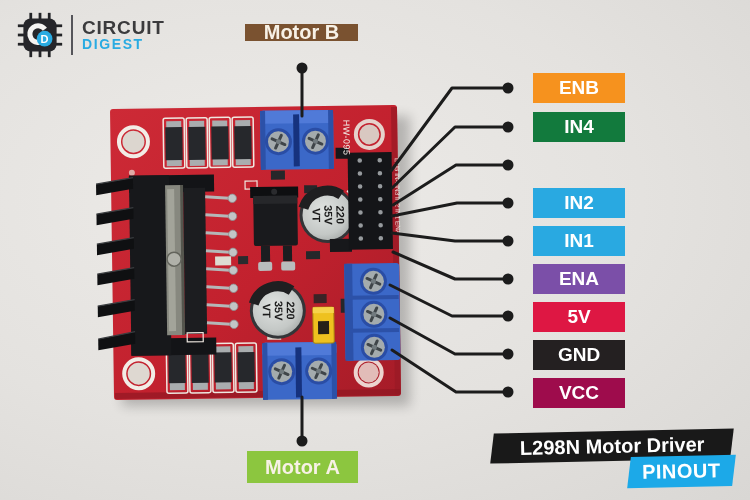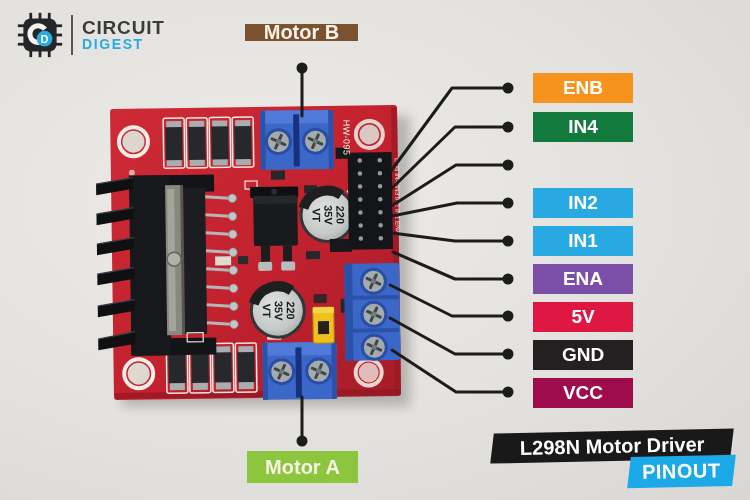--- a/index.html
+++ b/index.html
@@ -12,21 +12,21 @@
   .board-svg { position:absolute; left:0; top:0; }
 
   
   .logo { position:absolute; left:16px; top:11px; display:flex; align-items:center; }
   .logo-divider { width:2px; height:40px; background:#55555a; margin:0 9px 0 7px; }
   .brand-top { font-size:19px; font-weight:bold; letter-spacing:.8px; color:#3b3b3d; line-height:1.0; }
   .brand-bottom { font-size:14px; font-weight:bold; letter-spacing:1.6px; color:#29abe2; line-height:1.1; }
 
   
   .pin-label {
-    position:absolute; left:533px; width:100px; height:30px;
+    position:absolute; left:533px; width:92px; height:30px;
     display:flex; align-items:center; justify-content:center;
     color:#fff; font-size:19px; font-weight:bold;
   }
   .motor-label {
     position:absolute; display:flex; align-items:center; justify-content:center;
     color:#f7f1e6; font-size:20px; font-weight:bold;
   }
   .motor-b { left:245px; top:24px; width:113px; height:17px; }
   .motor-a { left:247px; top:451px; width:111px; height:32px; }
 

